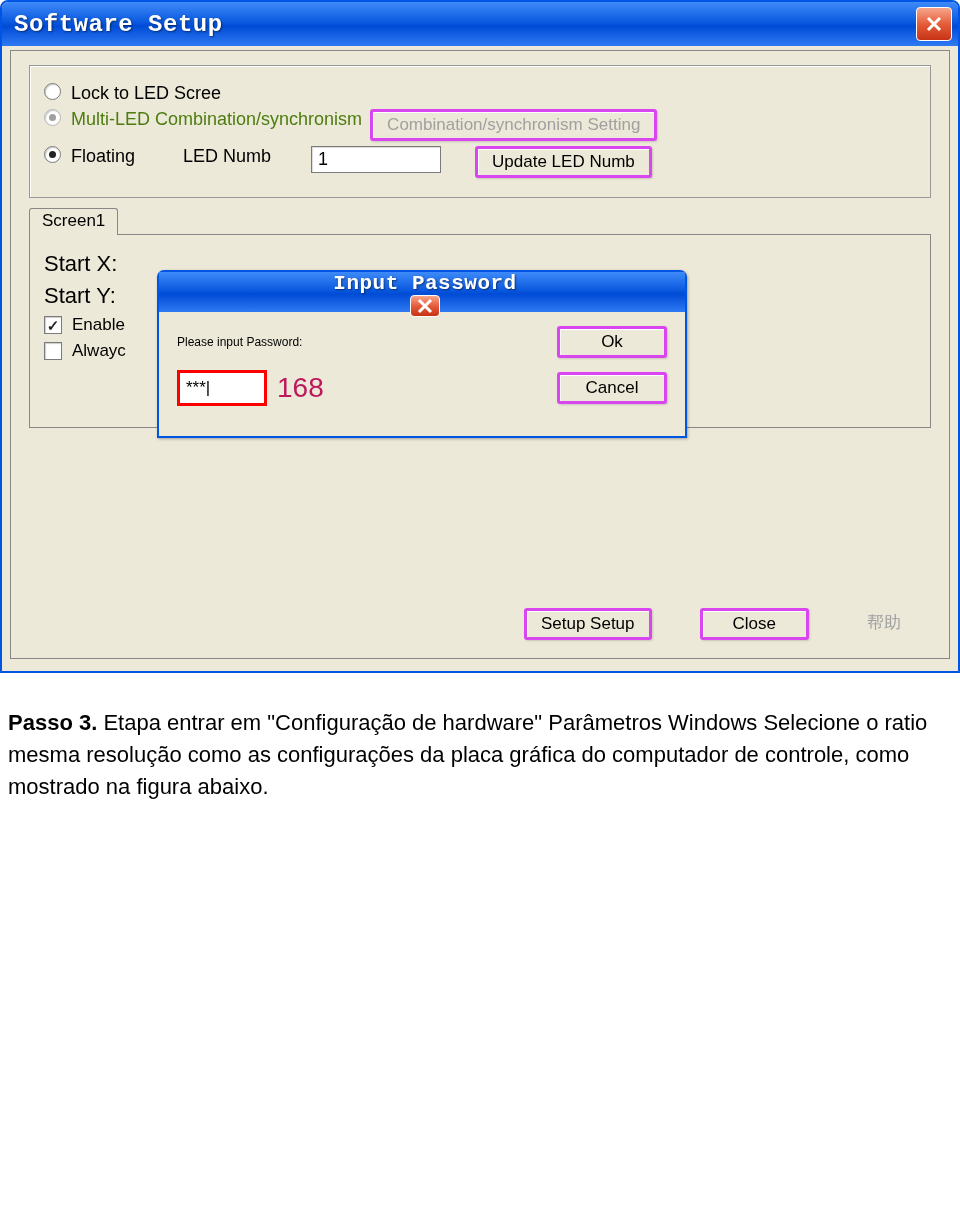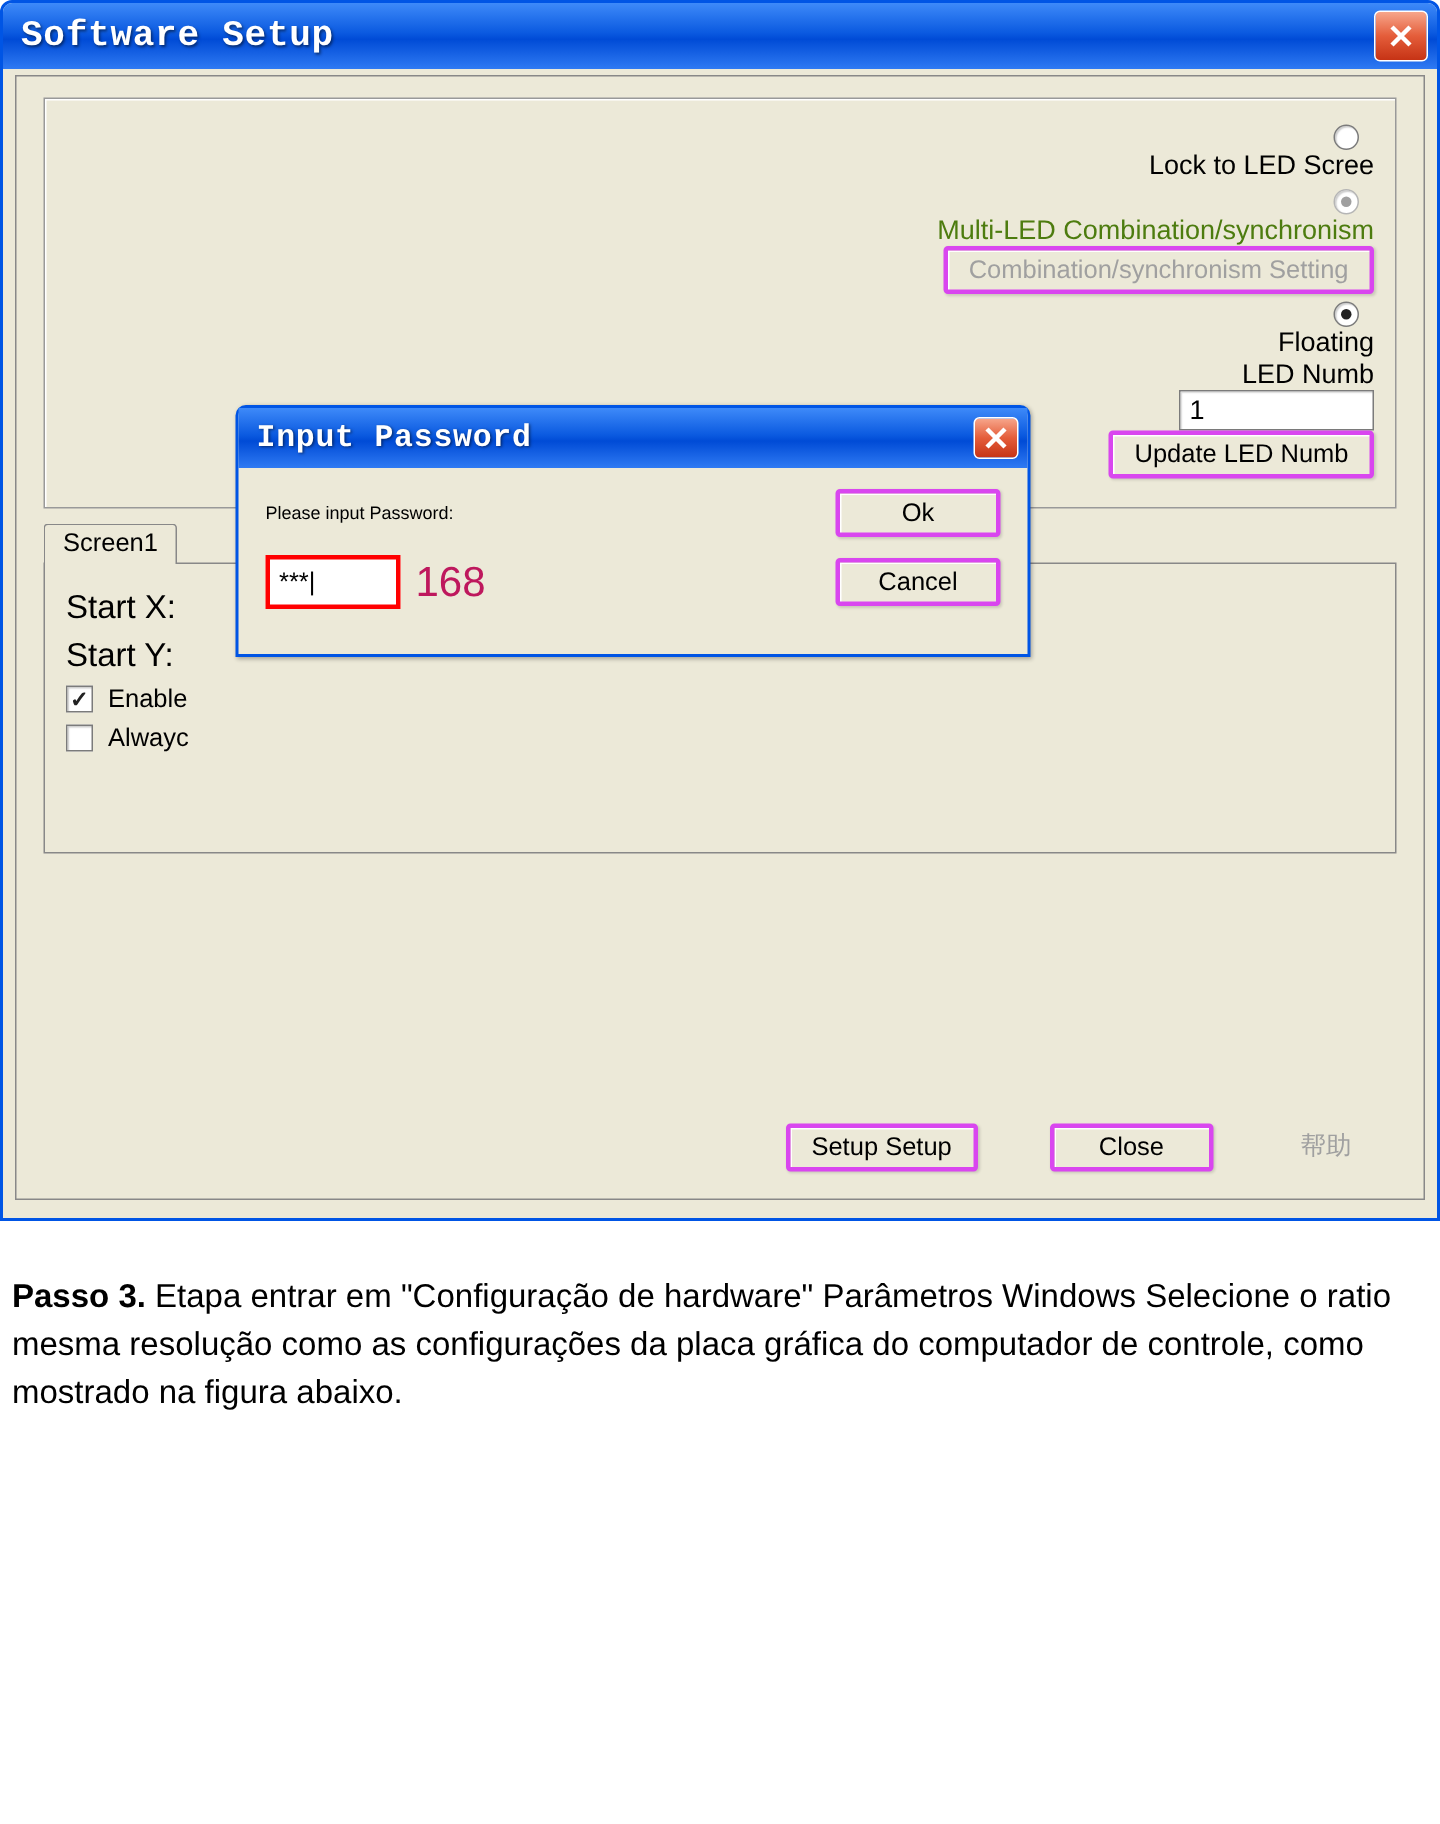--- a/index.html
+++ b/index.html
@@ -85,23 +85,22 @@
   }
   .groupbox {
     border: 1px solid #999;
     border-radius: 0;
     padding: 12px 14px 14px 14px;
     margin-bottom: 10px;
     box-shadow: inset 1px 1px 0 #fff;
   }
   .radio-row {
     display: flex;
-    align-items: flex-end;
+    align-items: flex-start;
     margin: 5px 0;
-    flex-direction: column;
   }
   .radio-circle {
     width: 17px;
     height: 17px;
     border-radius: 50%;
     background: #fff;
     border: 1px solid #7b7b7b;
     box-shadow: inset 1px 1px 1px rgba(0,0,0,0.2);
     display: inline-flex;
     align-items: center;
@@ -202,21 +201,21 @@
     position: absolute;
     left: 155px;
     top: 268px;
     width: 530px;
     background: #ece9d8;
     border: 2px solid #0055e5;
     border-radius: 7px 7px 0 0;
     box-shadow: 1px 1px 3px rgba(0,0,0,0.3);
     z-index: 50;
   }
-  .modal .titlebar { height: 40px; }
+  .modal .titlebar { height: 40px; flex-direction: column; }
   .modal .titlebar-text { font-size: 21px; }
   .modal-body {
     padding: 14px 18px 18px 18px;
   }
   .modal-row {
     display: flex;
     align-items: center;
     justify-content: space-between;
     margin-bottom: 12px;
   }

